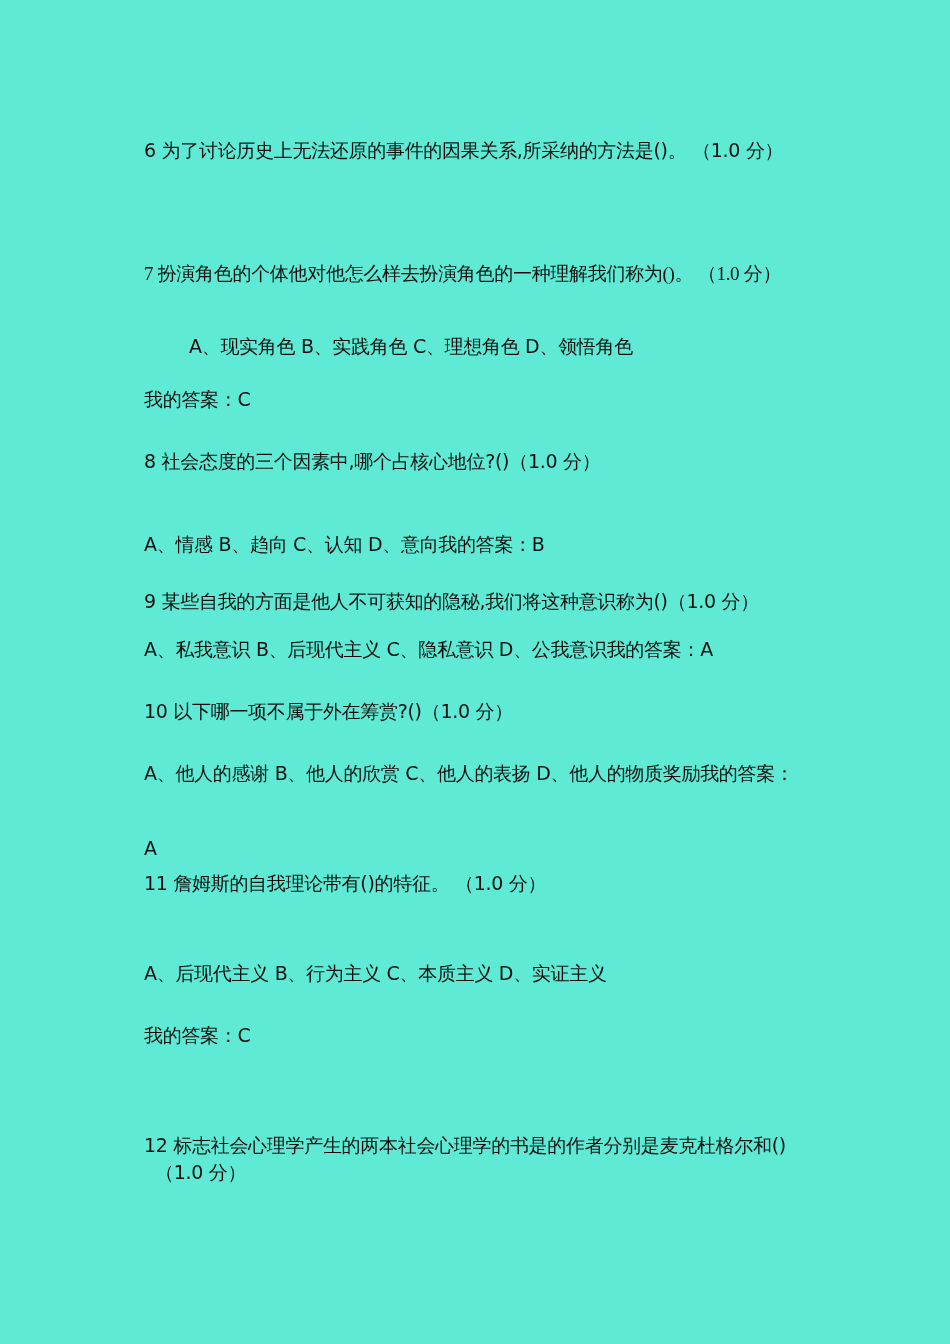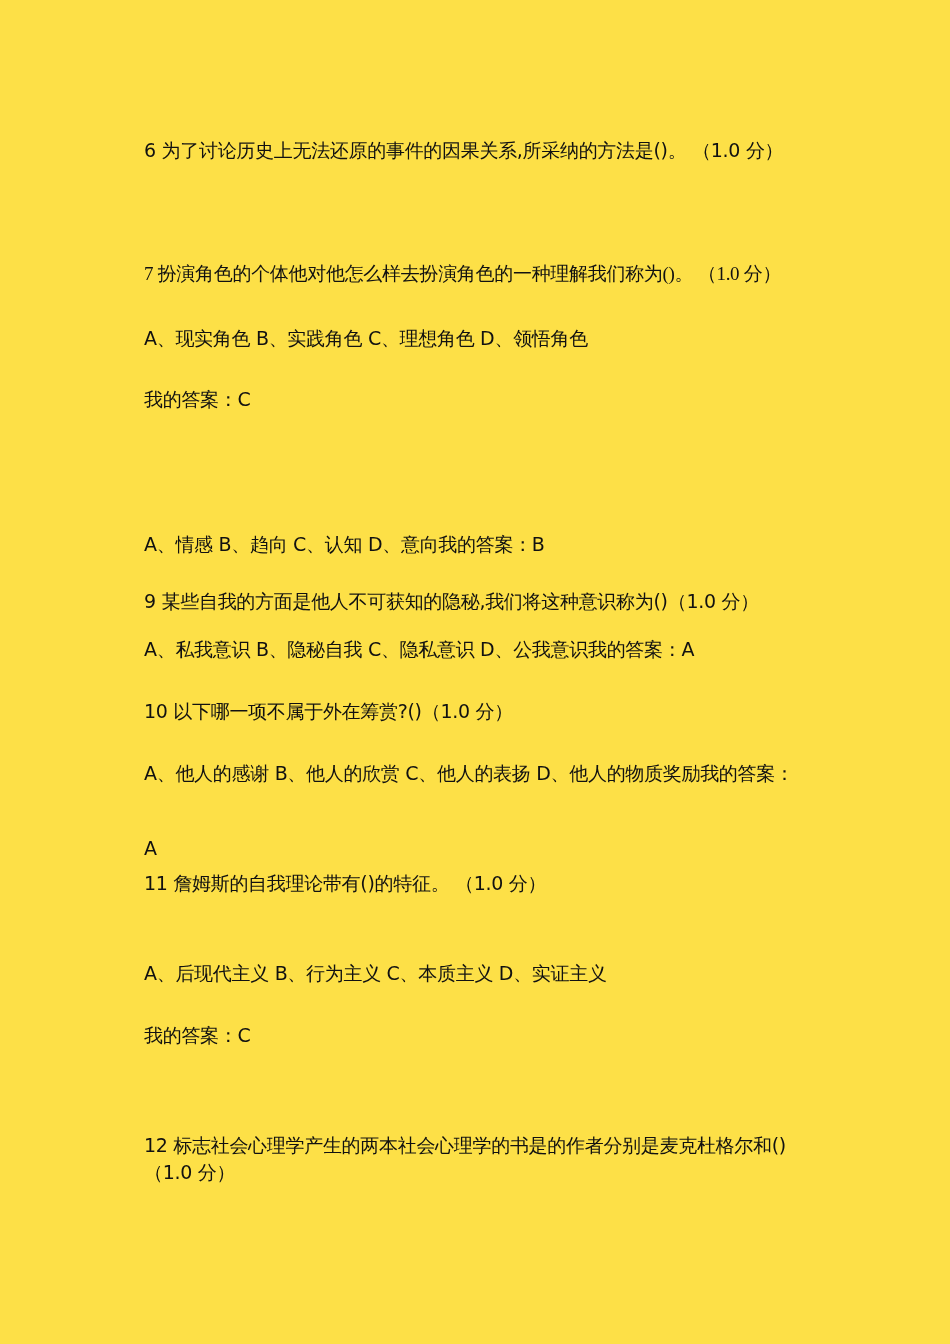--- a/index.html
+++ b/index.html
@@ -14,43 +14,44 @@
       overflow: hidden;
       font-family: "DejaVu Sans", "Liberation Sans", sans-serif;
       color: #111111;
     }
     .page {
       position: absolute;
       left: 0;
       top: 0;
       width: 950px;
       height: 1344px;
-      background: #fde047;
+      background: #5eead4;
     }
     .line {
       position: absolute;
       left: 144px;
       font-size: 19px;
       line-height: 24px;
       white-space: nowrap;
       letter-spacing: -0.3px;
     }
   </style>
 </head>
 <body>
 
 <div class="page">
   <div class="line" style="top:138px;">6 为了讨论历史上无法还原的事件的因果关系,所采纳的方法是()。 （1.0 分）</div>
   <div class="line" style="top:262px;font-family:Liberation Serif, serif;">7 扮演角色的个体他对他怎么样去扮演角色的一种理解我们称为()。 （1.0 分）</div>
-  <div class="line" style="top:326px;">A、现实角色 B、实践角色 C、理想角色 D、领悟角色</div>
+  <div class="line" style="top:334px;margin-left:45px;">A、现实角色 B、实践角色 C、理想角色 D、领悟角色</div>
   <div class="line" style="top:387px;">我的答案：C</div>
+  <div class="line" style="top:449px;">8 社会态度的三个因素中,哪个占核心地位?()（1.0 分）</div>
   <div class="line" style="top:512px;margin-top:20px;">A、情感 B、趋向 C、认知 D、意向我的答案：B</div>
   <div class="line" style="top:574px;margin-top:15px;">9 某些自我的方面是他人不可获知的隐秘,我们将这种意识称为()（1.0 分）</div>
-  <div class="line" style="top:637px;">A、私我意识 B、隐秘自我 C、隐私意识 D、公我意识我的答案：A</div>
+  <div class="line" style="top:637px;">A、私我意识 B、后现代主义 C、隐私意识 D、公我意识我的答案：A</div>
   <div class="line" style="top:699px;">10 以下哪一项不属于外在筹赏?()（1.0 分）</div>
   <div class="line" style="top:761px;">A、他人的感谢 B、他人的欣赏 C、他人的表扬 D、他人的物质奖励我的答案：</div>
   <div class="line" style="top:836px;">A</div>
   <div class="line" style="top:871px;text-align:right;">11 詹姆斯的自我理论带有()的特征。 （1.0 分）</div>
   <div class="line" style="top:961px;">A、后现代主义 B、行为主义 C、本质主义 D、实证主义</div>
   <div class="line" style="top:1023px;">我的答案：C</div>
   <div class="line" style="top:1085px;margin-top:48px;">12 标志社会心理学产生的两本社会心理学的书是的作者分别是麦克杜格尔和()</div>
-  <div class="line" style="top:1160px;">（1.0 分）</div>
+  <div class="line" style="top:1160px;margin-left:11px;">（1.0 分）</div>
 </div>
 
 </body></html>

